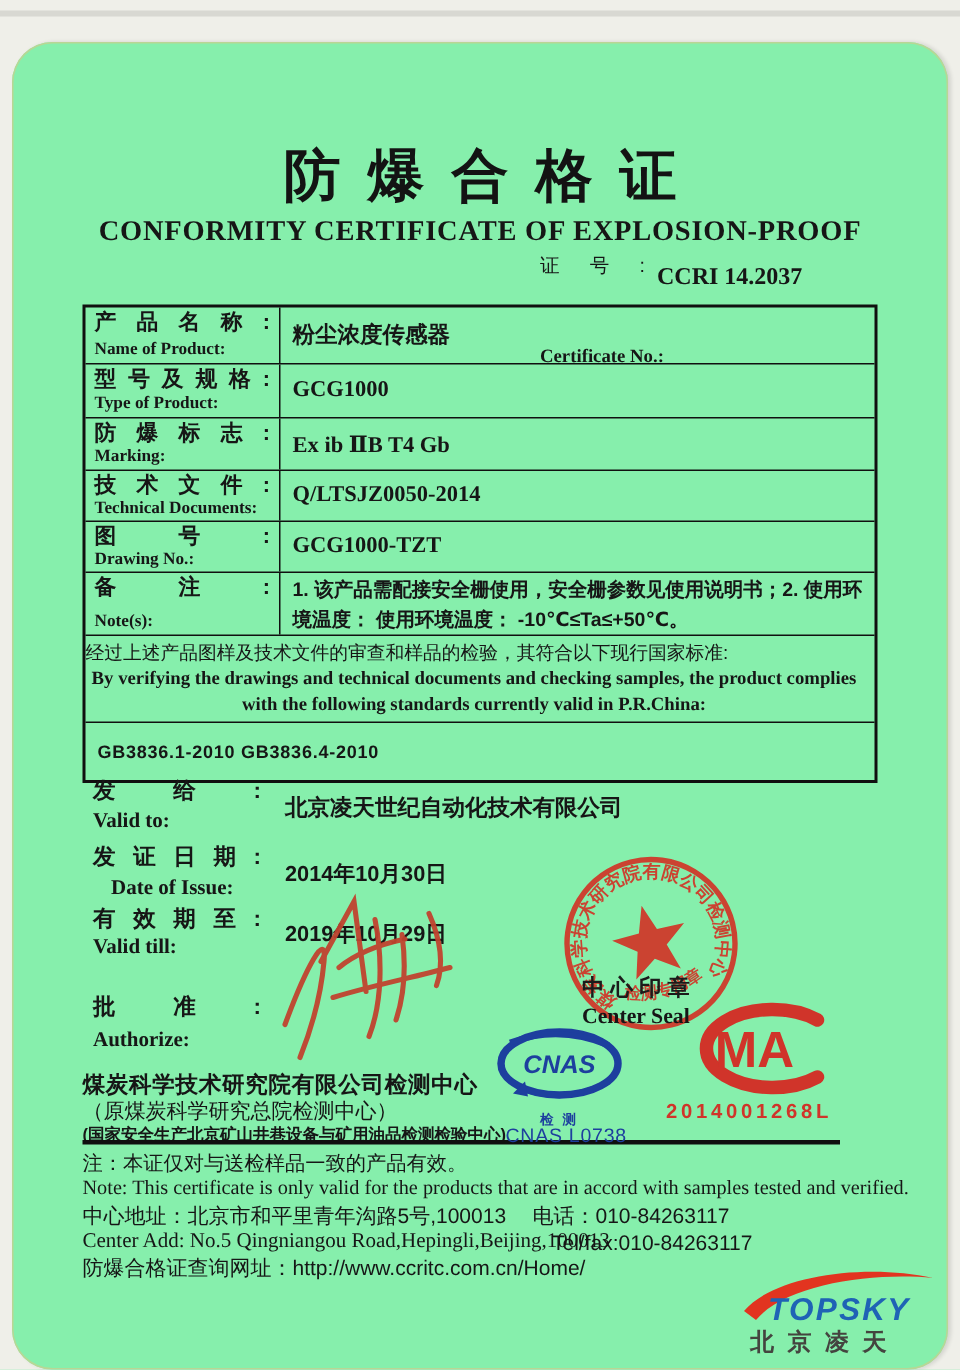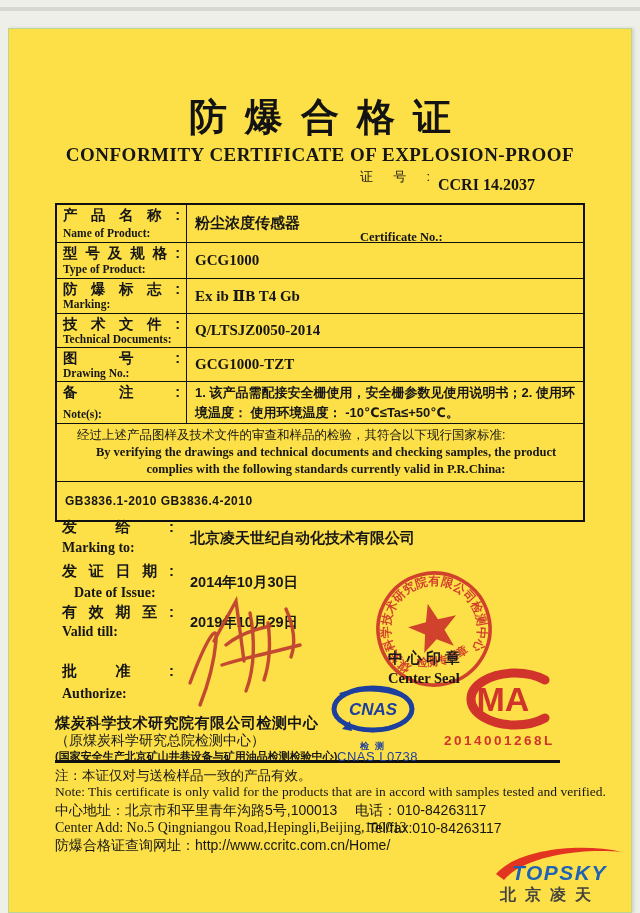--- a/index.html
+++ b/index.html
@@ -1,18 +1,18 @@
 <!DOCTYPE html>
 <html><head>
 <meta charset="utf-8">
 <style>
   * { margin:0; padding:0; box-sizing:border-box; }
   html,body { width:640px; height:913px; overflow:hidden; background:#efefe9; font-family:"Liberation Sans","DejaVu Sans",sans-serif; color:#161616; }
   .scan-top-line { position:absolute; left:0; top:7px; width:640px; height:4px; background:#d8d8d2; }
-  .paper { position:absolute; left:8px; top:28px; width:624px; height:885px; background:#fde047; box-shadow:0 0 0 1px #b9d694 inset, 2px 0 3px rgba(0,0,0,.12); }
+  .paper { position:absolute; left:8px; top:28px; width:624px; height:885px; background:#86efac; box-shadow:0 0 0 1px #b9d694 inset, 2px 0 3px rgba(0,0,0,.12);border-radius:27px; }
 
   .abs { position:absolute; }
 
   
   .title-cn { left:0; top:64px; width:624px; text-align:center; font-size:38px; font-weight:bold; letter-spacing:18px; text-indent:18px; color:#131313; }
   .title-en { left:0; top:116px; width:624px; text-align:center; font-family:"Liberation Serif","DejaVu Serif",serif; font-weight:bold; font-size:19px; letter-spacing:.5px; }
 
   
   .certno-cn { left:352px; top:140px; width:70px; font-size:13px; font-weight:400; text-align:justify; text-align-last:justify; }
   .certno-en { left:352px; top:158px; font-family:"Liberation Serif","DejaVu Serif",serif; font-weight:bold; font-size:12.5px;margin-top:44px; }
@@ -22,21 +22,21 @@
   .cert-table { left:47px; top:175px; width:530px; border:2.5px solid #101010; background:transparent; }
   .t-row { display:flex; border-top:1.5px solid #101010; }
   .t-row:first-child { border-top:none; }
   .t-lbl { width:130px; border-right:1.5px solid #101010; padding:3px 6px 2px 6px; display:flex; flex-direction:column; justify-content:space-between; }
   .t-lbl-cn { display:block; font-size:14.5px; font-weight:600; text-align:justify; text-align-last:justify; line-height:1.1; }
   .t-lbl-en { display:block; font-family:"Liberation Serif","DejaVu Serif",serif; font-weight:bold; font-size:11.5px; line-height:1.15; }
   .t-val { flex:1; display:flex; align-items:center; padding:2px 8px; font-family:"Liberation Serif","DejaVu Serif",serif; font-weight:bold; font-size:15px; }
   .t-val.cjk { font-family:"Liberation Sans","DejaVu Sans",sans-serif; font-weight:600; }
   .t-val.small { font-size:13px; font-weight:600; font-family:"Liberation Sans","DejaVu Sans",sans-serif; line-height:1.5; }
   .r1{height:37px}.r2{height:36px}.r3{height:35px}.r4{height:34px}.r5{height:34px}.r6{height:42px}
-  .t-statement { border-top:1.5px solid #101010; height:58px; padding:3px 8px 2px 20px; }
+  .t-statement { border-top:1.5px solid #101010; height:58px; padding:3px 8px 2px 0; }
   .t-statement .cn { font-size:12.5px; font-weight:500; }
   .t-statement .en { font-family:"Liberation Serif","DejaVu Serif",serif; font-weight:bold; font-size:12.5px; line-height:1.35;text-align:center; }
   .t-standards { border-top:1.5px solid #101010; height:39px; display:flex; align-items:center; padding:0 8px; font-family:Liberation Sans, sans-serif; font-weight:bold; font-size:12px; letter-spacing:.5px; }
 
   
   .iss-lbl-cn { width:112px; font-size:15px; font-weight:600; text-align:justify; text-align-last:justify; }
   .iss-lbl-en { font-family:"Liberation Serif","DejaVu Serif",serif; font-weight:bold; font-size:14px; }
   .iss-val { font-size:15px; font-weight:600; }
 
   
@@ -130,21 +130,21 @@
       <div class="t-val small">1. 该产品需配接安全栅使用，安全栅参数见使用说明书；2. 使用环境温度： 使用环境温度： -10℃≤Ta≤+50℃。</div>
     </div>
     <div class="t-statement">
       <div class="cn">经过上述产品图样及技术文件的审查和样品的检验，其符合以下现行国家标准:</div>
       <div class="en">By verifying the drawings and technical documents and checking samples, the product complies with the following standards currently valid in P.R.China:</div>
     </div>
     <div class="t-standards">GB3836.1-2010  GB3836.4-2010</div>
   </div>
 
   <div class="abs iss-lbl-cn" style="left:54px;top:490px;">发给:</div>
-  <div class="abs iss-lbl-en" style="left:54px;top:512px;">Marking to:</div>
+  <div class="abs iss-lbl-en" style="left:54px;top:512px;">Valid to:</div>
   <div class="abs iss-val" style="left:182px;top:501px;">北京凌天世纪自动化技术有限公司</div>
 
   <div class="abs iss-lbl-cn" style="left:54px;top:534px;">发证日期:</div>
   <div class="abs iss-lbl-en" style="left:66px;top:557px;">Date of Issue:</div>
   <div class="abs iss-val" style="left:182px;top:545px;font-size:14.5px;">2014年10月30日</div>
 
   <div class="abs iss-lbl-cn" style="left:54px;top:575px;">有效期至:</div>
   <div class="abs iss-lbl-en" style="left:54px;top:596px;">Valid till:</div>
   <div class="abs iss-val" style="left:182px;top:585px;font-size:14.5px;">2019年10月29日</div>
 

